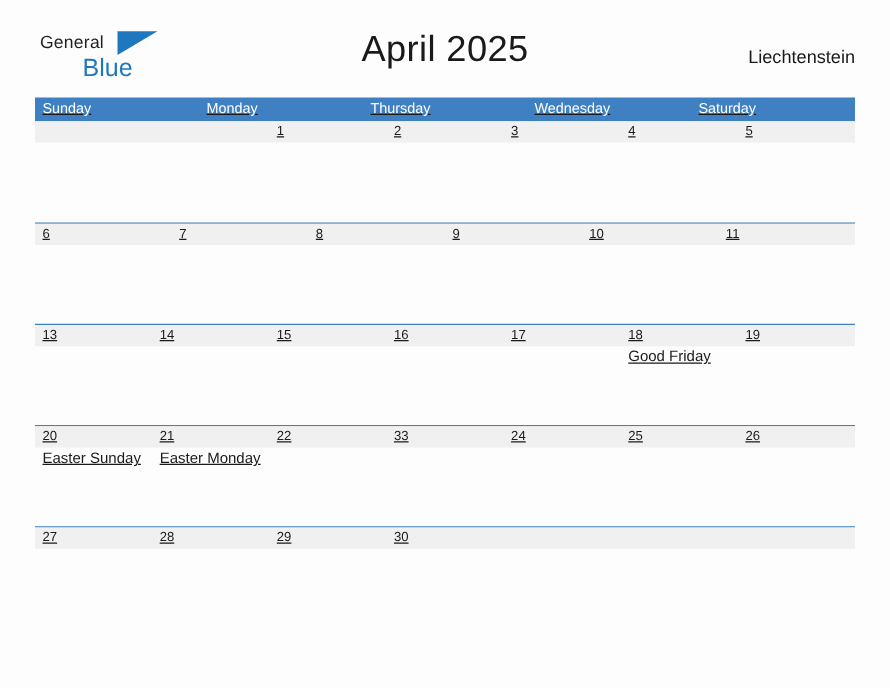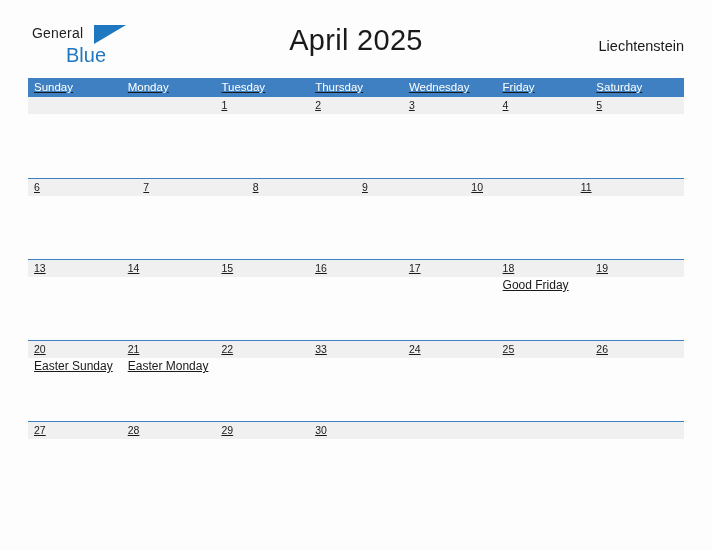--- a/index.html
+++ b/index.html
@@ -157,24 +157,22 @@
 
   <div class="cal-title">April 2025</div>
 
   <div class="cal-region">Liechtenstein</div>
 </div>
 
 <div class="calendar">
   <div class="weekday-row">
       <div class="weekday">Sunday</div>
       <div class="weekday">Monday</div>
-      <div class="weekday">Tuesday</div>
       <div class="weekday">Thursday</div>
       <div class="weekday">Wednesday</div>
-      <div class="weekday">Friday</div>
       <div class="weekday">Saturday</div>
     </div>
   <div>
       <div class="week-row">
         <div class="band"></div>
         <div class="week-cells">
           <div class="day-cell">
             <div class="day-number"></div>
             <div class="day-events"></div>
           </div>

